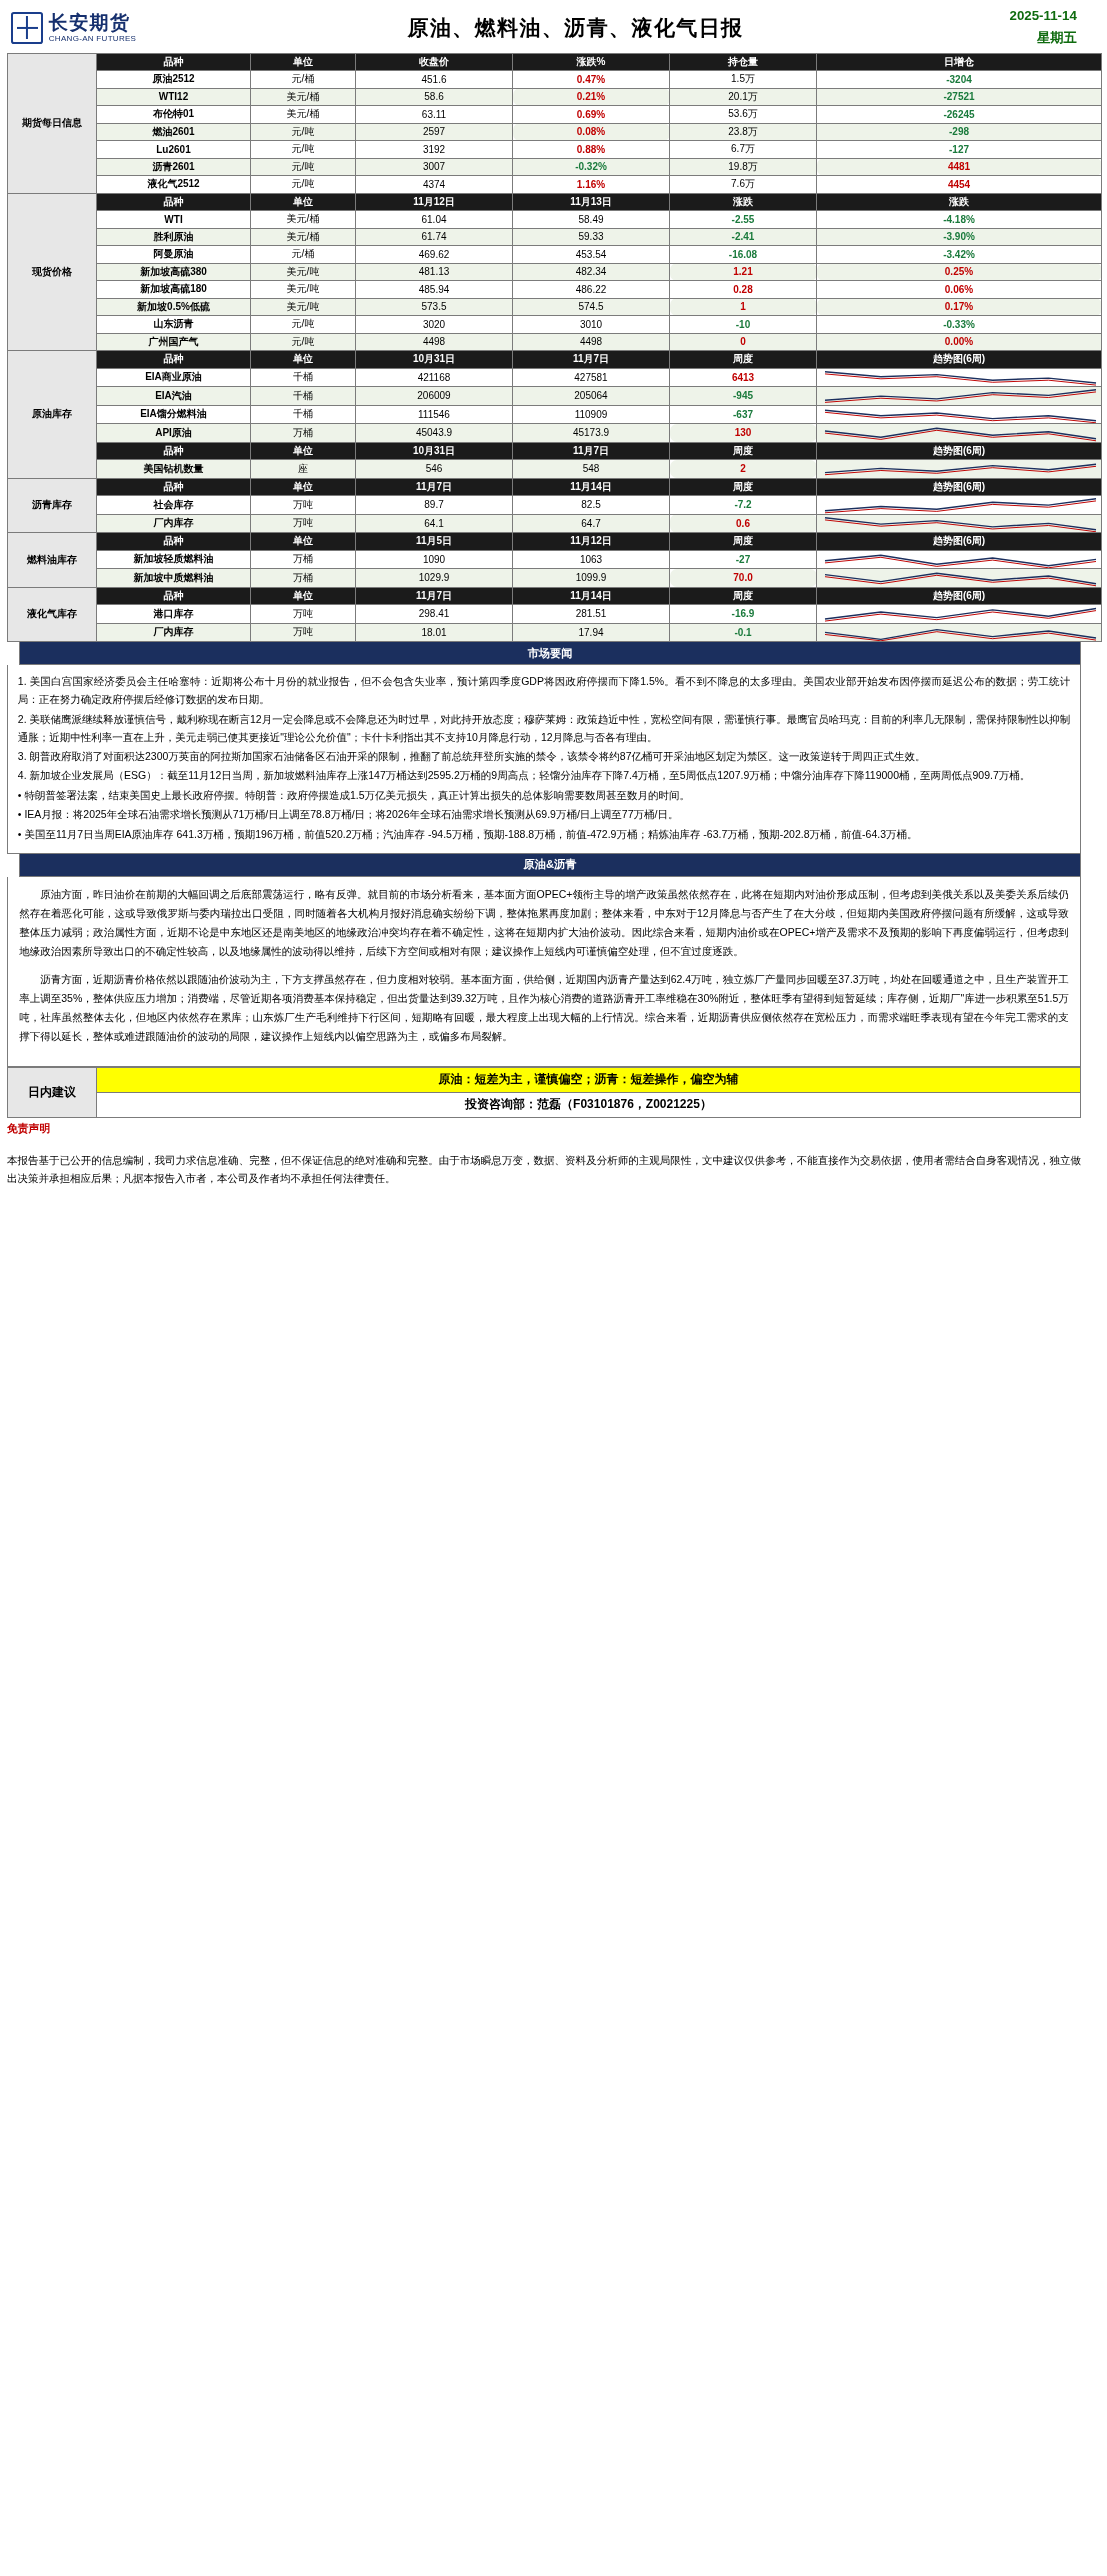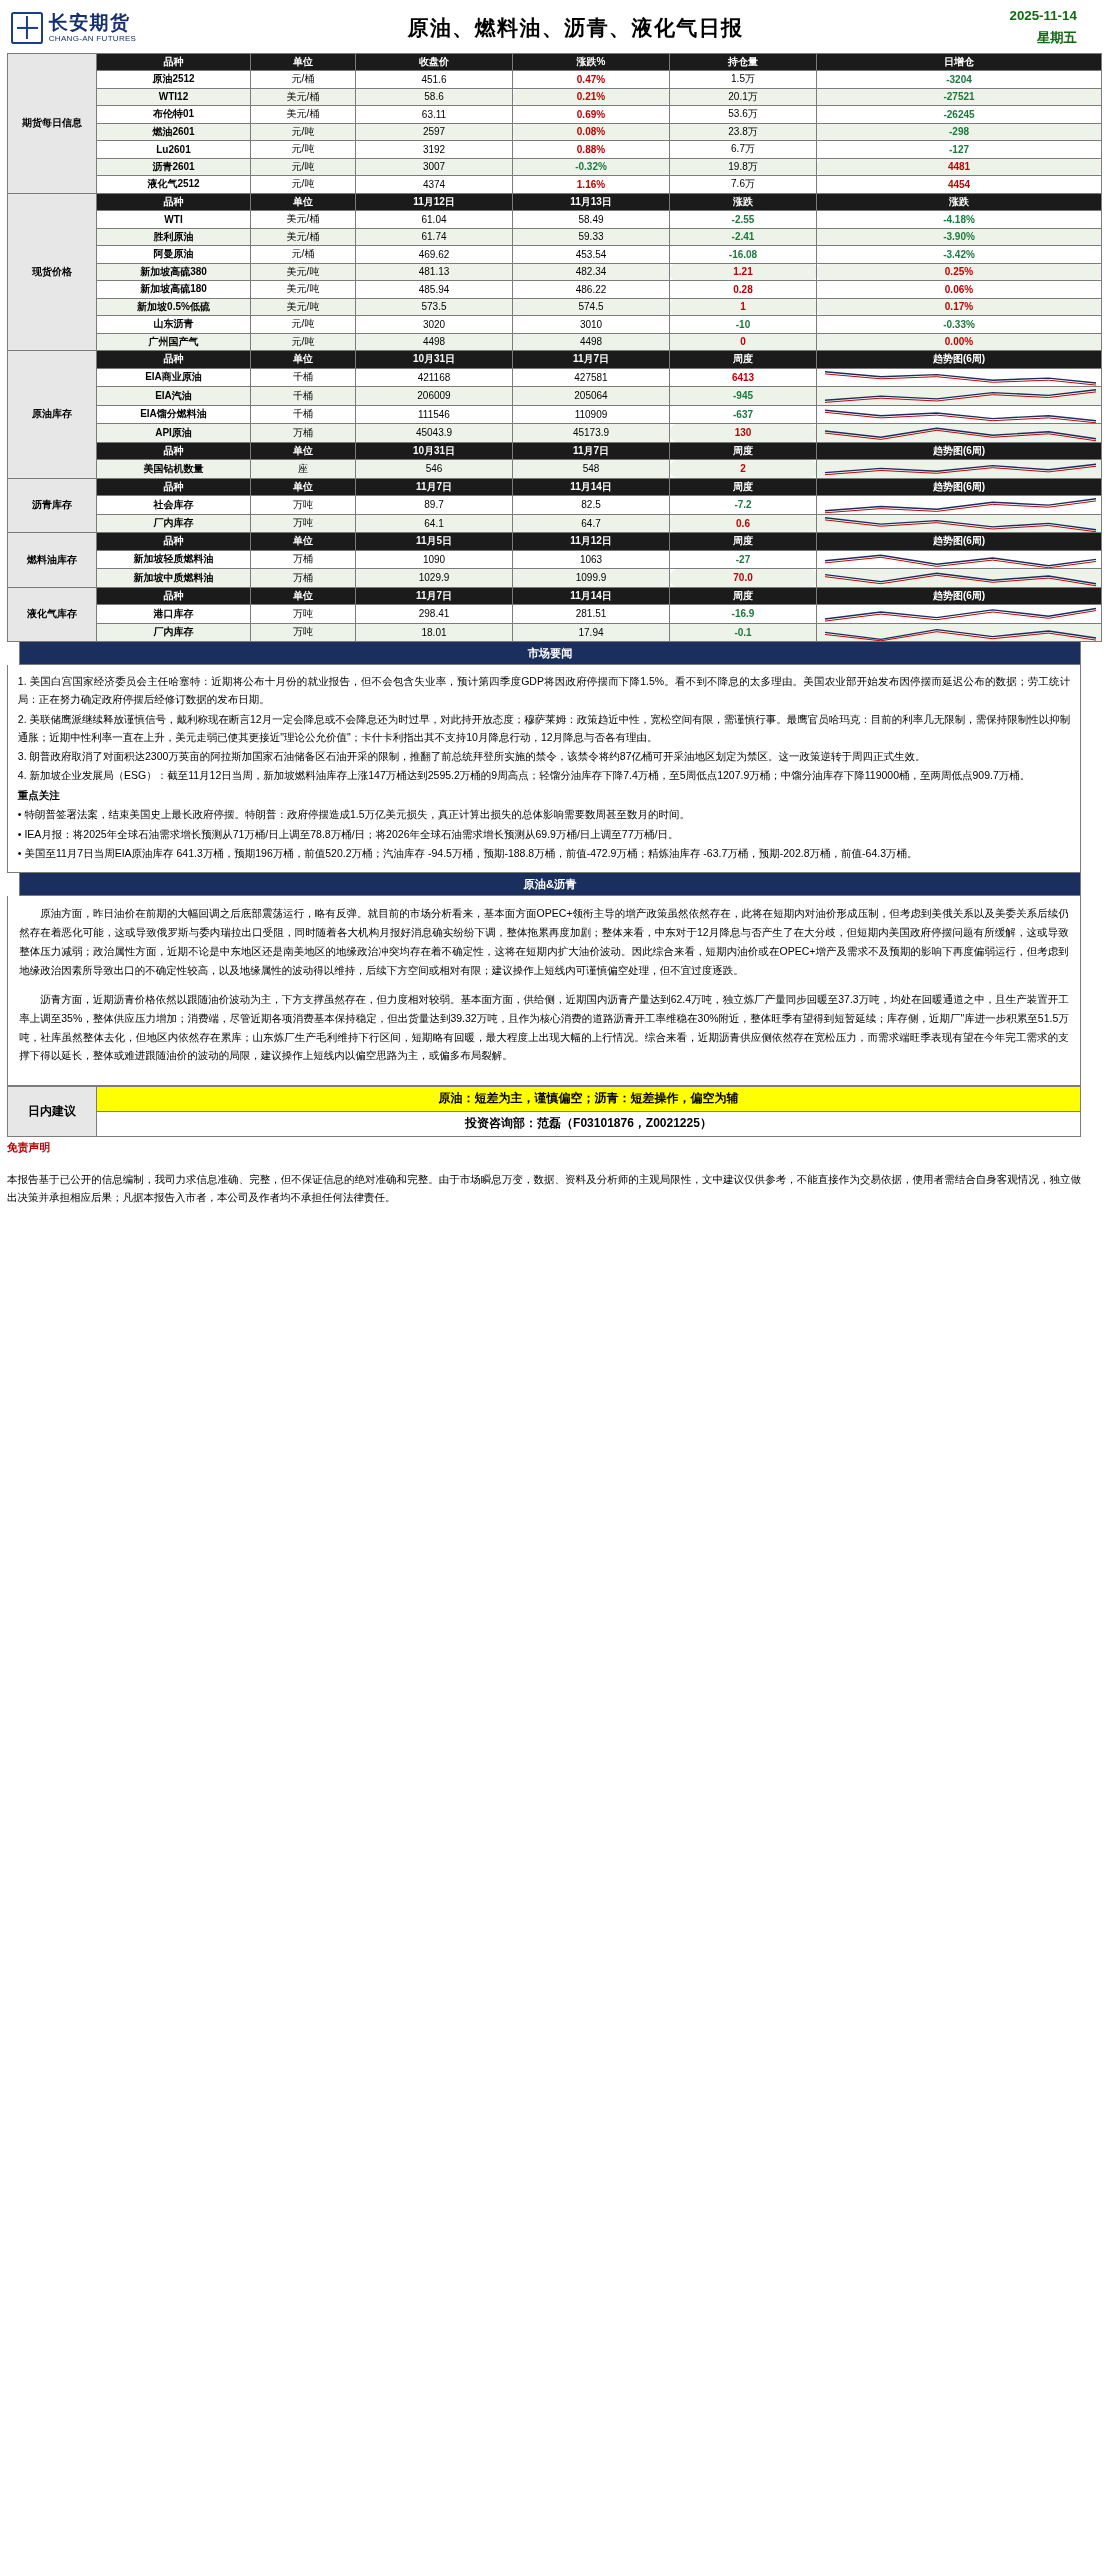--- a/index.html
+++ b/index.html
@@ -533,21 +533,20 @@
     </tr>
   </tbody>
     </table>
 
   <div class="band">市场要闻</div>
   <div class="news-box">
     <p>1. 美国白宫国家经济委员会主任哈塞特：近期将公布十月份的就业报告，但不会包含失业率，预计第四季度GDP将因政府停摆而下降1.5%。看不到不降息的太多理由。美国农业部开始发布因停摆而延迟公布的数据；劳工统计局：正在努力确定政府停摆后经修订数据的发布日期。</p>
     <p>2. 美联储鹰派继续释放谨慎信号，戴利称现在断言12月一定会降息或不会降息还为时过早，对此持开放态度；穆萨莱姆：政策趋近中性，宽松空间有限，需谨慎行事。最鹰官员哈玛克：目前的利率几无限制，需保持限制性以抑制通胀；近期中性利率一直在上升，美元走弱已使其更接近"理论公允价值"；卡什卡利指出其不支持10月降息行动，12月降息与否各有理由。</p>
     <p>3. 朗普政府取消了对面积达2300万英亩的阿拉斯加国家石油储备区石油开采的限制，推翻了前总统拜登所实施的禁令，该禁令将约87亿桶可开采油地区划定为禁区。这一政策逆转于周四正式生效。</p>
     <p>4. 新加坡企业发展局（ESG）：截至11月12日当周，新加坡燃料油库存上涨147万桶达到2595.2万桶的9周高点；轻馏分油库存下降7.4万桶，至5周低点1207.9万桶；中馏分油库存下降119000桶，至两周低点909.7万桶。</p>
-    <p class="focus-title">重点关注</p>
     <p>• 特朗普签署法案，结束美国史上最长政府停摆。特朗普：政府停摆造成1.5万亿美元损失，真正计算出损失的总体影响需要数周甚至数月的时间。</p>
     <p>• IEA月报：将2025年全球石油需求增长预测从71万桶/日上调至78.8万桶/日；将2026年全球石油需求增长预测从69.9万桶/日上调至77万桶/日。</p>
     <p>• 美国至11月7日当周EIA原油库存 641.3万桶，预期196万桶，前值520.2万桶；汽油库存 -94.5万桶，预期-188.8万桶，前值-472.9万桶；精炼油库存 -63.7万桶，预期-202.8万桶，前值-64.3万桶。</p>
   </div>
 
   <div class="band">原油&amp;沥青</div>
   <div class="analysis-box">
     <p>原油方面，昨日油价在前期的大幅回调之后底部震荡运行，略有反弹。就目前的市场分析看来，基本面方面OPEC+领衔主导的增产政策虽然依然存在，此将在短期内对油价形成压制，但考虑到美俄关系以及美委关系后续仍然存在着恶化可能，这或导致俄罗斯与委内瑞拉出口受阻，同时随着各大机构月报好消息确实纷纷下调，整体拖累再度加剧；整体来看，中东对于12月降息与否产生了在大分歧，但短期内美国政府停摆问题有所缓解，这或导致整体压力减弱；政治属性方面，近期不论是中东地区还是南美地区的地缘政治冲突均存在着不确定性，这将在短期内扩大油价波动。因此综合来看，短期内油价或在OPEC+增产及需求不及预期的影响下再度偏弱运行，但考虑到地缘政治因素所导致出口的不确定性较高，以及地缘属性的波动得以维持，后续下方空间或相对有限；建议操作上短线内可谨慎偏空处理，但不宜过度逐跌。</p>
     <p>沥青方面，近期沥青价格依然以跟随油价波动为主，下方支撑虽然存在，但力度相对较弱。基本面方面，供给侧，近期国内沥青产量达到62.4万吨，独立炼厂产量同步回暖至37.3万吨，均处在回暖通道之中，且生产装置开工率上调至35%，整体供应压力增加；消费端，尽管近期各项消费基本保持稳定，但出货量达到39.32万吨，且作为核心消费的道路沥青开工率维稳在30%附近，整体旺季有望得到短暂延续；库存侧，近期厂"库进一步积累至51.5万吨，社库虽然整体去化，但地区内依然存在累库；山东炼厂生产毛利维持下行区间，短期略有回暖，最大程度上出现大幅的上行情况。综合来看，近期沥青供应侧依然存在宽松压力，而需求端旺季表现有望在今年完工需求的支撑下得以延长，整体或难进跟随油价的波动的局限，建议操作上短线内以偏空思路为主，或偏多布局裂解。</p>
   </div>

